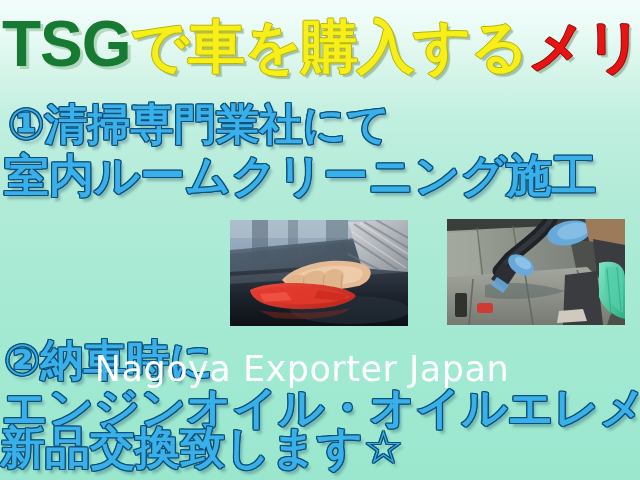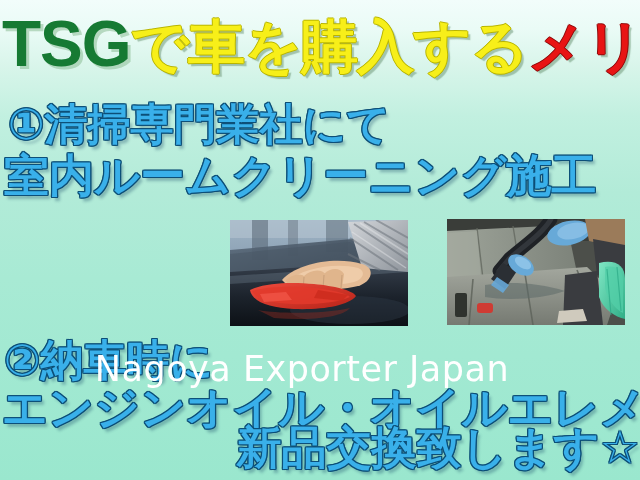--- a/index.html
+++ b/index.html
@@ -88,21 +88,21 @@
        1.2px 0 0 #0d4f78, -1.2px 0 0 #0d4f78,
        0 1.2px 0 #0d4f78, 0 -1.2px 0 #0d4f78,
        1px 1px 0 #0d4f78, -1px -1px 0 #0d4f78,
        1px -1px 0 #0d4f78, -1px 1px 0 #0d4f78,
        3px 4px 3px rgba(20,70,100,0.33);
   }
   .bl-1 { top: 98px;  left: 8px;  font-size: 43px; }
   .bl-2 { top: 150px; left: 4px;  font-size: 45px; }
   .bl-3 { top: 334px; left: 4px;  font-size: 43px; }
   .bl-4 { top: 382px; left: 2px;  font-size: 45px; }
-  .bl-5 { top: 422px; left: 0;    font-size: 45px; text-align: right; }
+  .bl-5 { top: 422px; left: 0;    font-size: 45px; text-align: left; }
 
   
   .photo {
     position: absolute;
     overflow: hidden;
   }
   .photo-1 { left: 230px; top: 220px; width: 178px; height: 106px; }
   .photo-2 { left: 447px; top: 219px; width: 178px; height: 106px; }
 
   .photo svg { display: block; width: 100%; height: 100%; }

